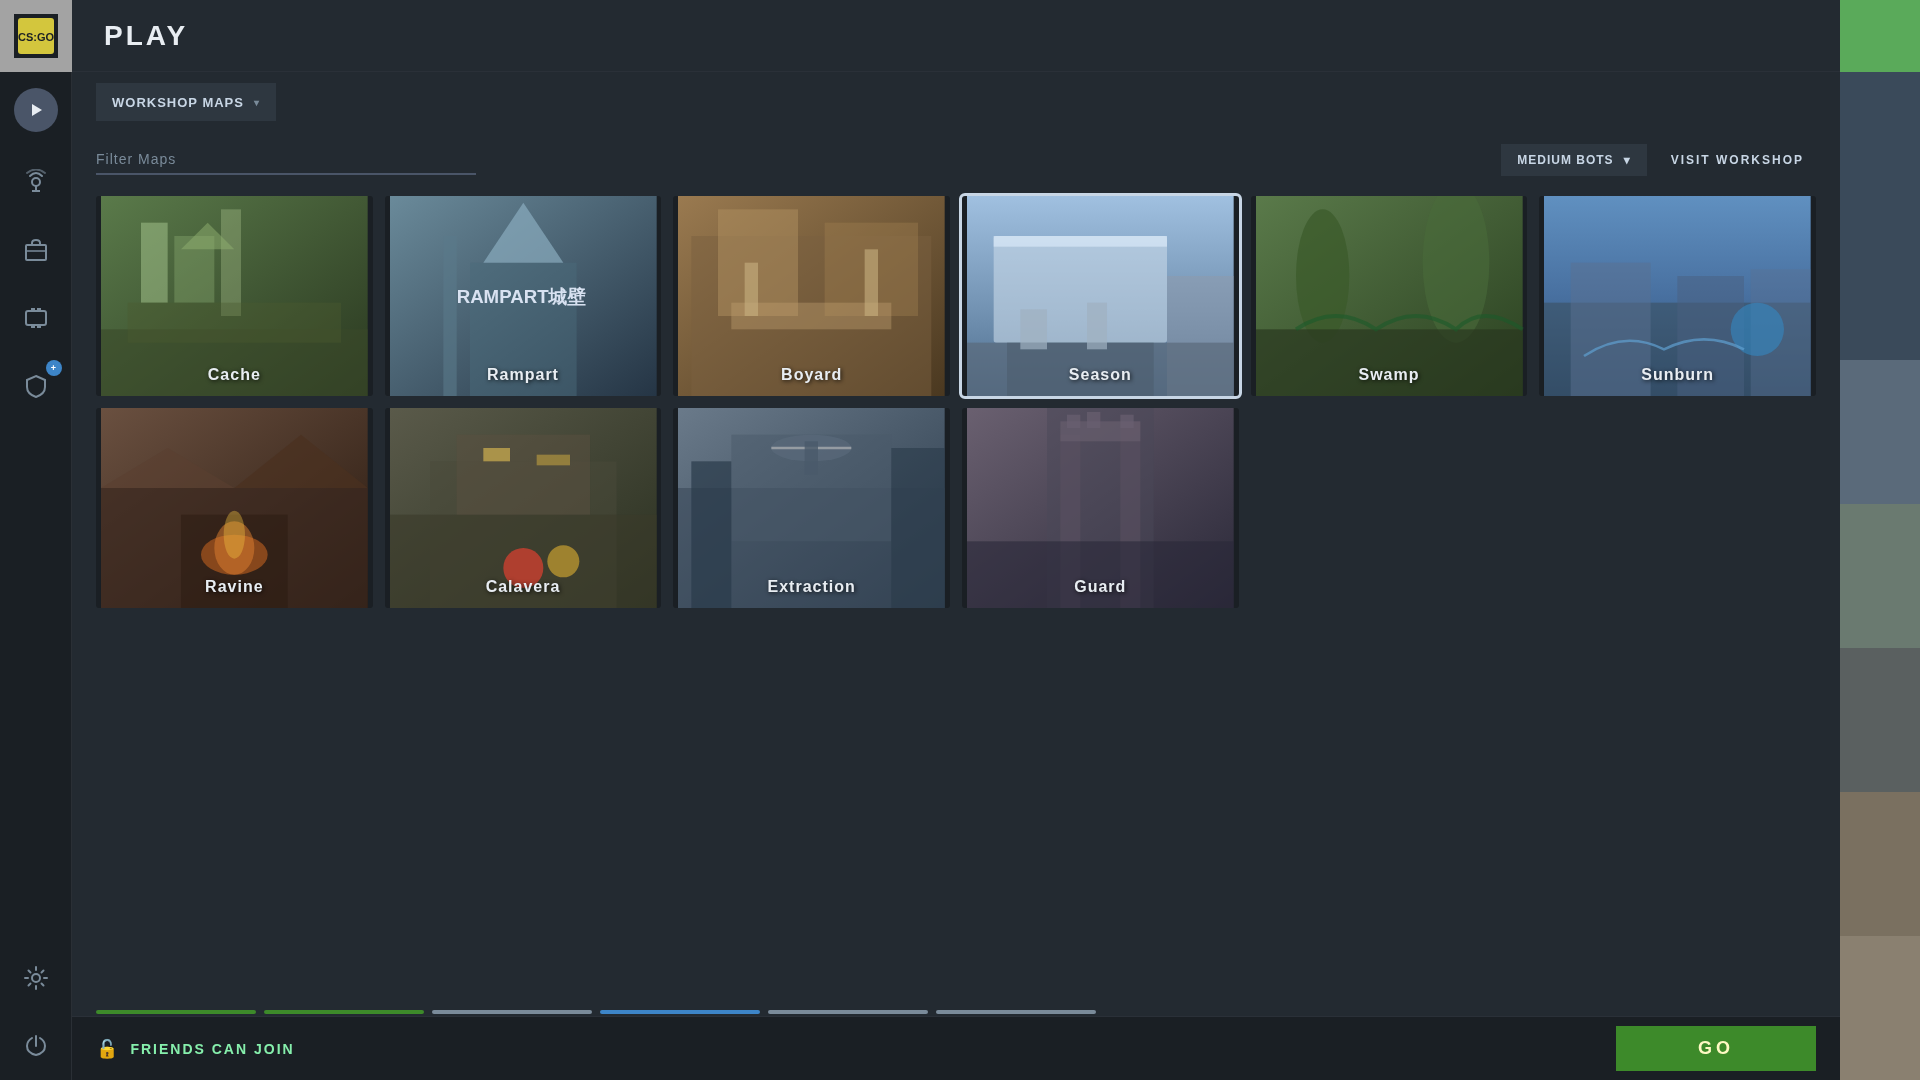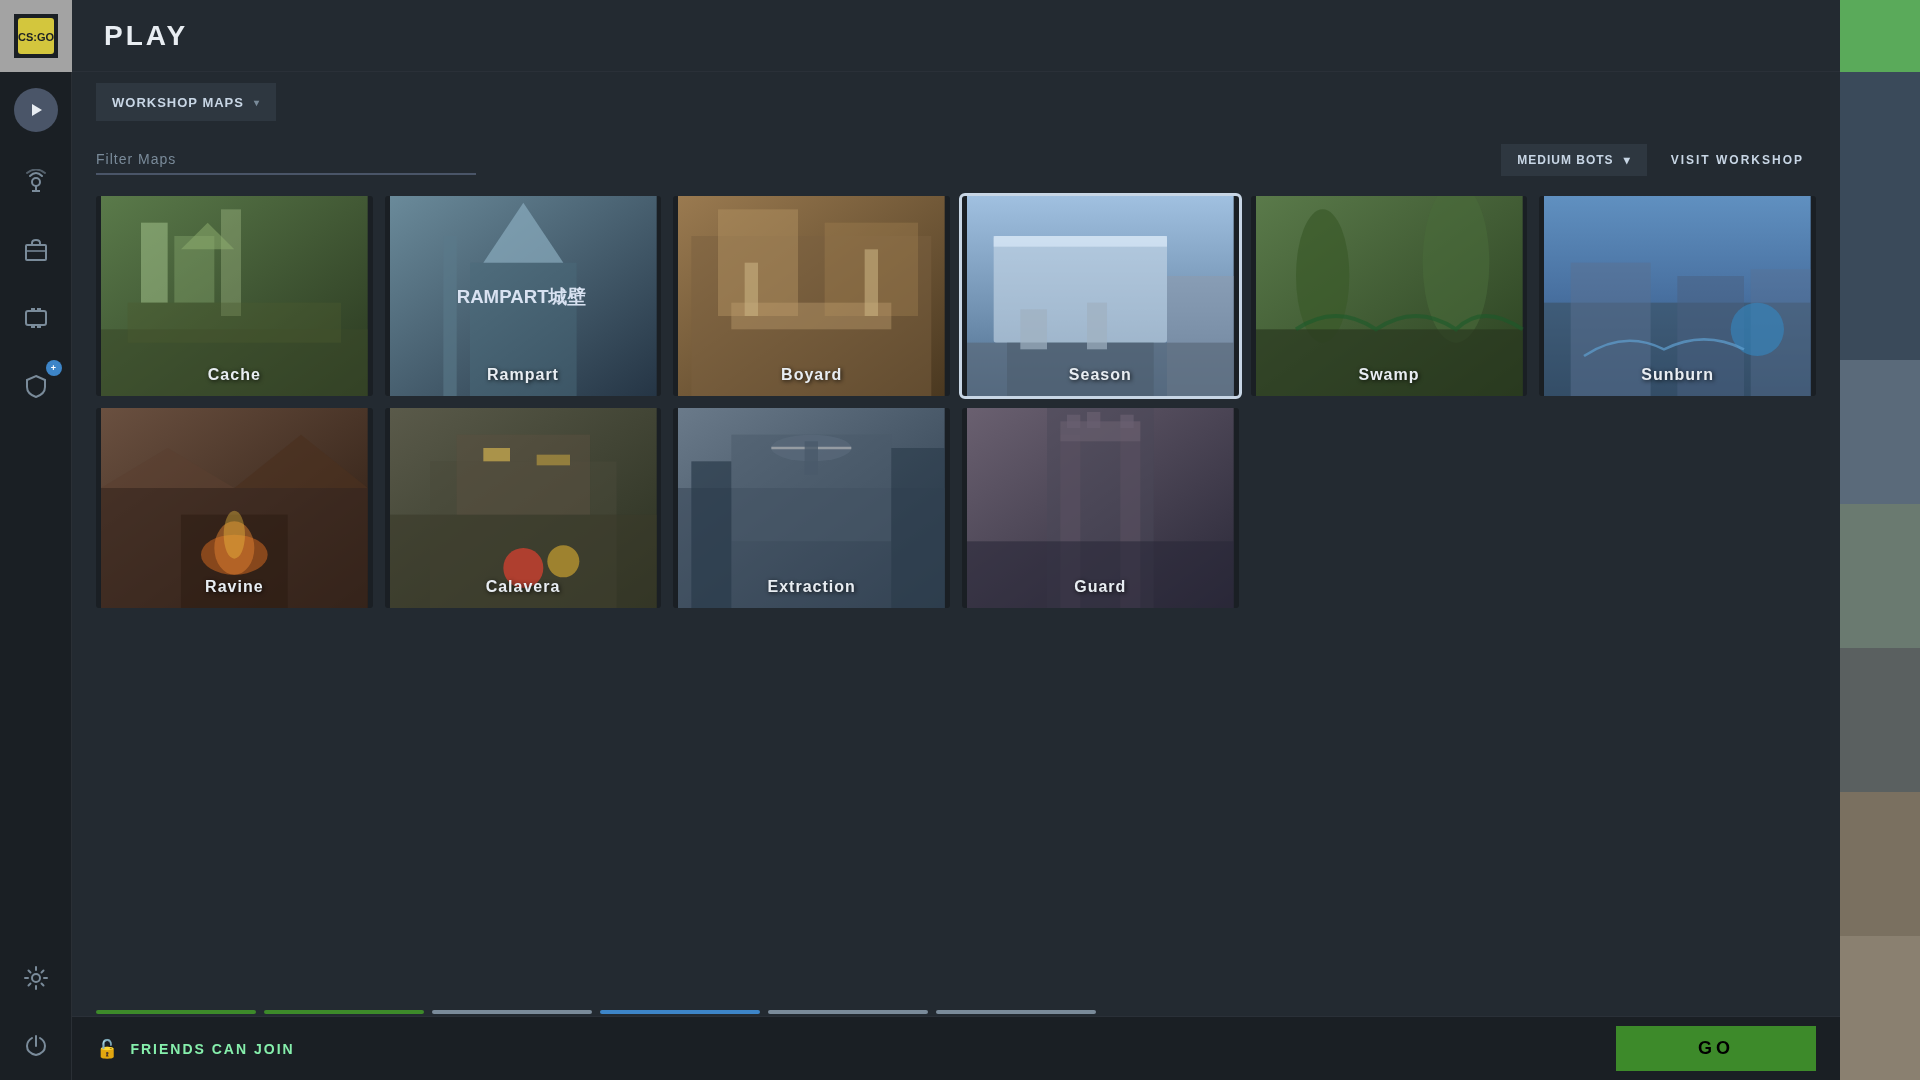--- a/index.html
+++ b/index.html
@@ -306,21 +306,21 @@
     .friends-text {
       color: #86efac;
       font-size: 14px;
       font-weight: 700;
       letter-spacing: 2px;
       text-transform: uppercase;
     }
 
     .go-btn {
       background: #3d8a2a;
-      color: #000000;
+      color: #fef9c3;
       border: none;
       padding: 12px 60px;
       font-size: 18px;
       font-weight: 700;
       letter-spacing: 4px;
       cursor: pointer;
       text-transform: uppercase;
       min-width: 200px;
     }
 

